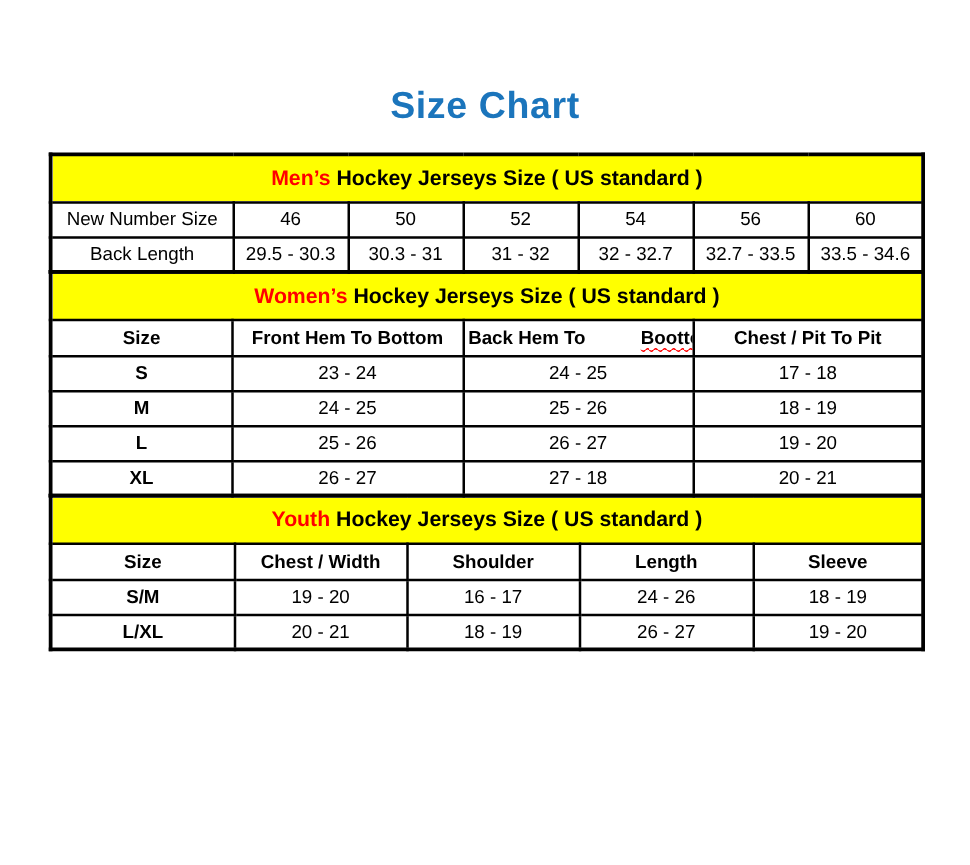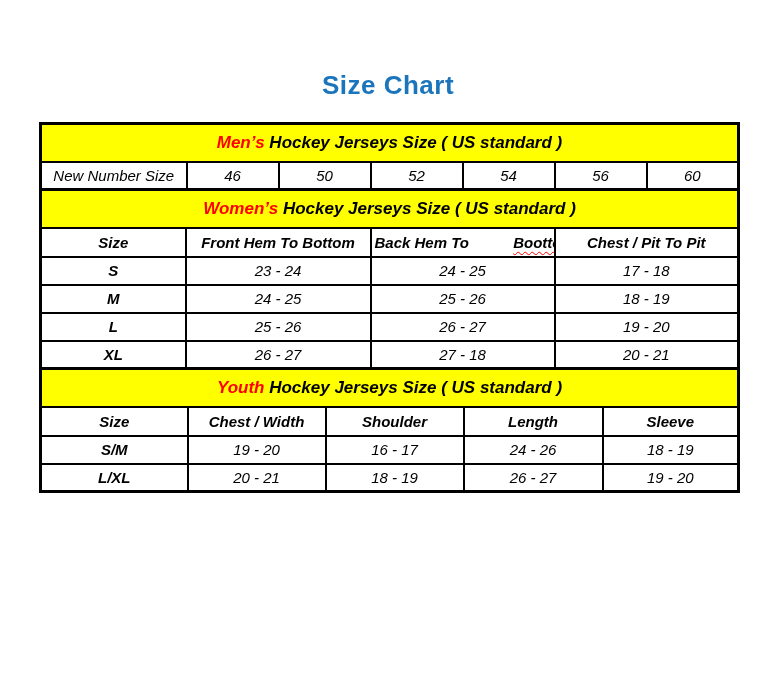--- a/index.html
+++ b/index.html
@@ -13,30 +13,29 @@
     margin: 0; padding: 0;
     width: 776px; height: 692px;
     background: #ffffff;
     font-family: "Liberation Sans", sans-serif;
     color: #000;
     overflow: hidden;
   }
   .title {
     margin: 68px 0 0 0;
     text-align: center;
-    font-size: 26px;
+    font-size: 30px;
     line-height: 34px;
     font-weight: 700;
     color: var(--title-color);
     letter-spacing: 0.5px;
   }
   .tables {
     width: 568px;
     margin: 20px 0 0 39px;
-    font-style: italic;
   }
   table.size-table {
     border-collapse: collapse;
     table-layout: fixed;
     width: 698px;
     border: 3px solid var(--line);
   }
   table.size-table + table.size-table { margin-top: -3px; }
   .size-table td, .size-table th {
     border: 2px solid var(--line);
@@ -91,20 +90,29 @@
             <td colspan="7" class="banner"><span class="banner-highlight">Men’s</span><span> Hockey Jerseys Size ( US standard )</span></td>
           </tr>
           <tr>
             <td class="row-label">New Number Size</td>
             <td>46</td>
             <td>50</td>
             <td>52</td>
             <td>54</td>
             <td>56</td>
             <td>60</td>
+          </tr>
+          <tr>
+            <td class="row-label">Back Length</td>
+            <td>29.5 - 30.3</td>
+            <td>30.3 - 31</td>
+            <td>31 - 32</td>
+            <td>32 - 32.7</td>
+            <td>32.7 - 33.5</td>
+            <td>33.5 - 34.6</td>
           </tr>
         </tbody>
       </table>
     <table class="size-table">
         <colgroup>
           <col style="width: 145px;">
           <col style="width: 185px;">
           <col style="width: 184px;">
           <col style="width: 184px;">
         </colgroup>

